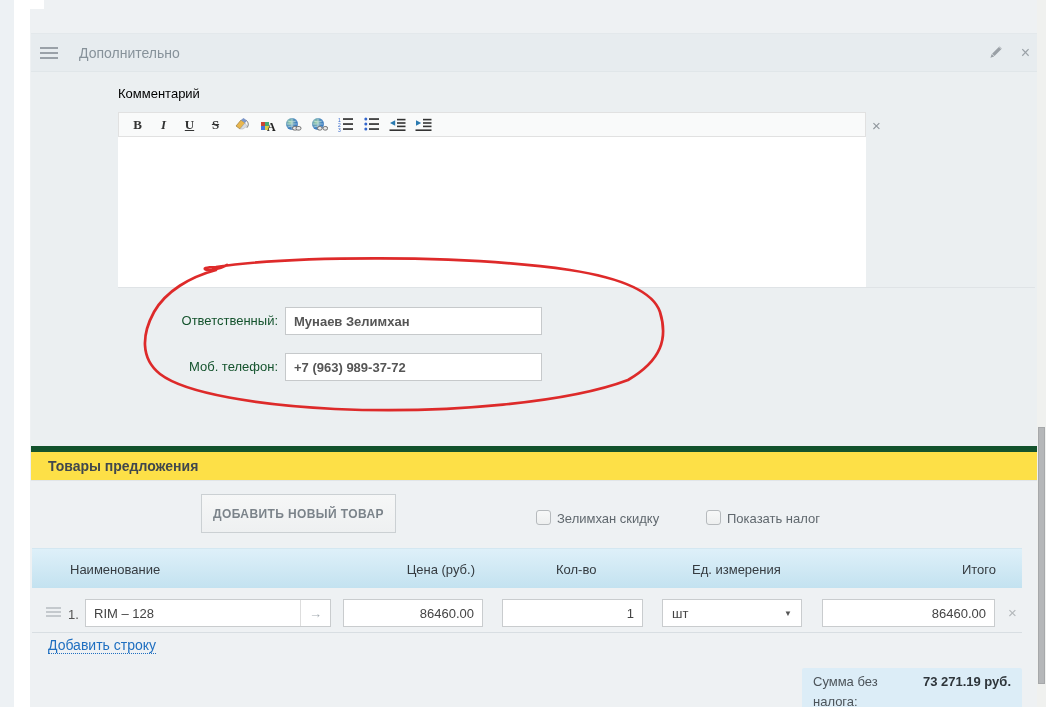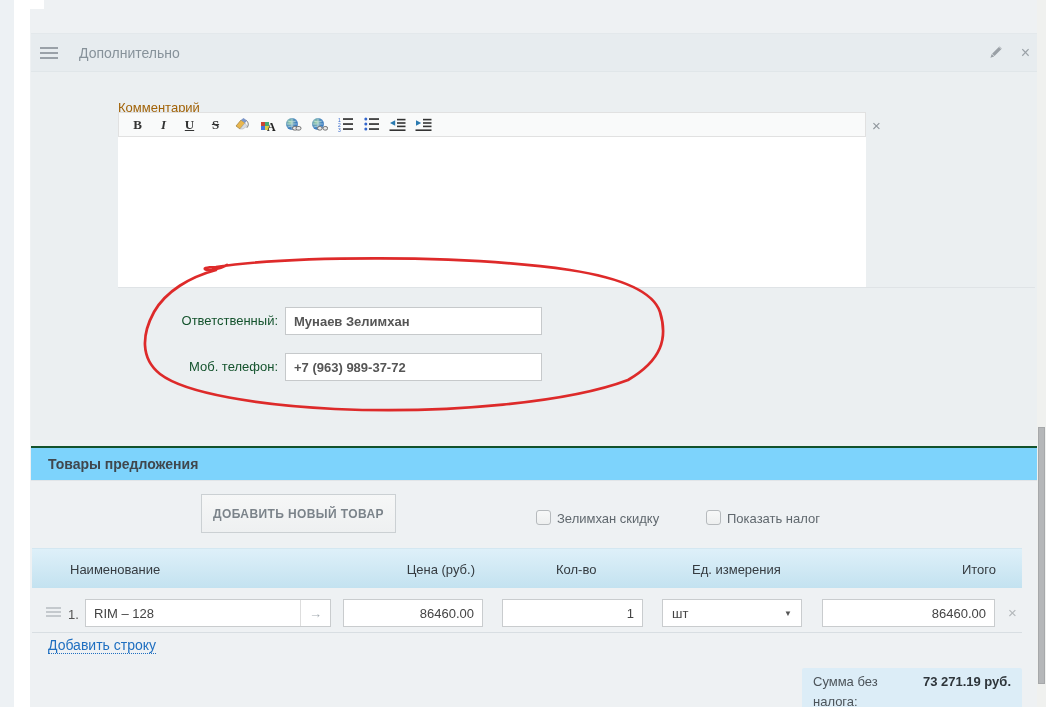--- a/index.html
+++ b/index.html
@@ -19,43 +19,43 @@
   
   .p1-body{position:absolute;left:1px;right:0;top:72px;height:368px;background:var(--panel-body-bg);}
   .p1-header{position:absolute;left:1px;right:0;top:33px;height:39px;background:var(--panel-header-bg);
     border-top:1px solid #e3e8eb;border-bottom:1px solid #e0e6e9;display:flex;align-items:center;}
   .hamburger{display:inline-flex;flex-direction:column;gap:3px;margin-left:9px;cursor:move;}
   .hamburger i{display:block;width:18px;height:2px;background:#9aa1a8;}
   .p1-title{margin-left:21px;font-size:14px;color:#87929a;}
   .hdr-pencil{position:absolute;right:34px;top:11px;cursor:pointer;}
   .hdr-close{position:absolute;right:7px;top:9px;font-size:16px;color:#9aa1a7;cursor:pointer;line-height:20px;}
 
-  .comment-label{position:absolute;left:88px;top:100px;font-size:13px;color:#a16207;}
+  .comment-label{position:absolute;left:88px;top:86px;font-size:13px;color:#000000;}
   .editor{position:absolute;left:88px;top:112px;width:748px;}
   .editor-toolbar{height:25px;background:#f9fafa;border:1px solid #e1e1e1;display:flex;align-items:center;gap:9px;padding-left:10px;}
   .editor-content{height:150px;background:#ffffff;cursor:text;}
   .tb{display:inline-flex;align-items:center;justify-content:center;width:17px;height:18px;
       font-family:"Liberation Serif","DejaVu Serif",serif;font-size:13px;color:#333;cursor:pointer;}
   .tb.b{font-weight:bold;}
   .tb.i{font-style:italic;font-weight:bold;}
   .tb.u{text-decoration:underline;font-weight:bold;}
   .tb.s{text-decoration:line-through;font-weight:bold;}
   .editor-close{position:absolute;left:842px;top:117px;font-size:15px;color:#8f969c;cursor:pointer;}
   .divider{position:absolute;left:88px;right:2px;top:287px;height:1px;background:#dfe3e6;}
 
   .field-label{position:absolute;left:30px;width:218px;text-align:right;font-size:13px;color:#14532d;}
   .field-input{position:absolute;left:255px;width:257px;height:28px;border:1px solid #c6c9cb;background:#fff;
     padding:0 8px;font-size:13px;color:#555;font-family:inherit;font-weight:bold;}
 
   
   .annotation{position:absolute;left:130px;top:250px;pointer-events:none;z-index:5;}
 
   
-  .p2-header{position:absolute;left:1px;right:0;top:446px;height:35px;background:#7dd3fc;
-    border-top:2px solid #14532d;border-bottom:1px solid #e1e5e8;display:flex;align-items:center;}
+  .p2-header{position:absolute;left:1px;right:0;top:446px;height:35px;background:#fde047;
+    border-top:6px solid #14532d;border-bottom:1px solid #e1e5e8;display:flex;align-items:center;}
   .p2-title{margin-left:17px;font-size:14px;font-weight:bold;color:#40474d;}
   .btn{position:absolute;top:494px;height:39px;border:1px solid #cbd0d3;background:linear-gradient(#f6f7f7,#eef0f1);
     color:#7b838a;font-size:12px;font-weight:bold;letter-spacing:.4px;font-family:inherit;cursor:pointer;}
   .btn-select{left:18px;width:137px;}
   .btn-add{left:171px;width:195px;}
   .chk{position:absolute;top:510px;width:15px;height:15px;border:1px solid #b6babd;border-radius:3px;
     background:linear-gradient(#f7f8f8,#edefef);cursor:pointer;}
   .chk-label{position:absolute;top:511px;font-size:13px;color:#60686e;cursor:pointer;}
 
   .thead{position:absolute;left:2px;top:548px;width:990px;height:40px;

